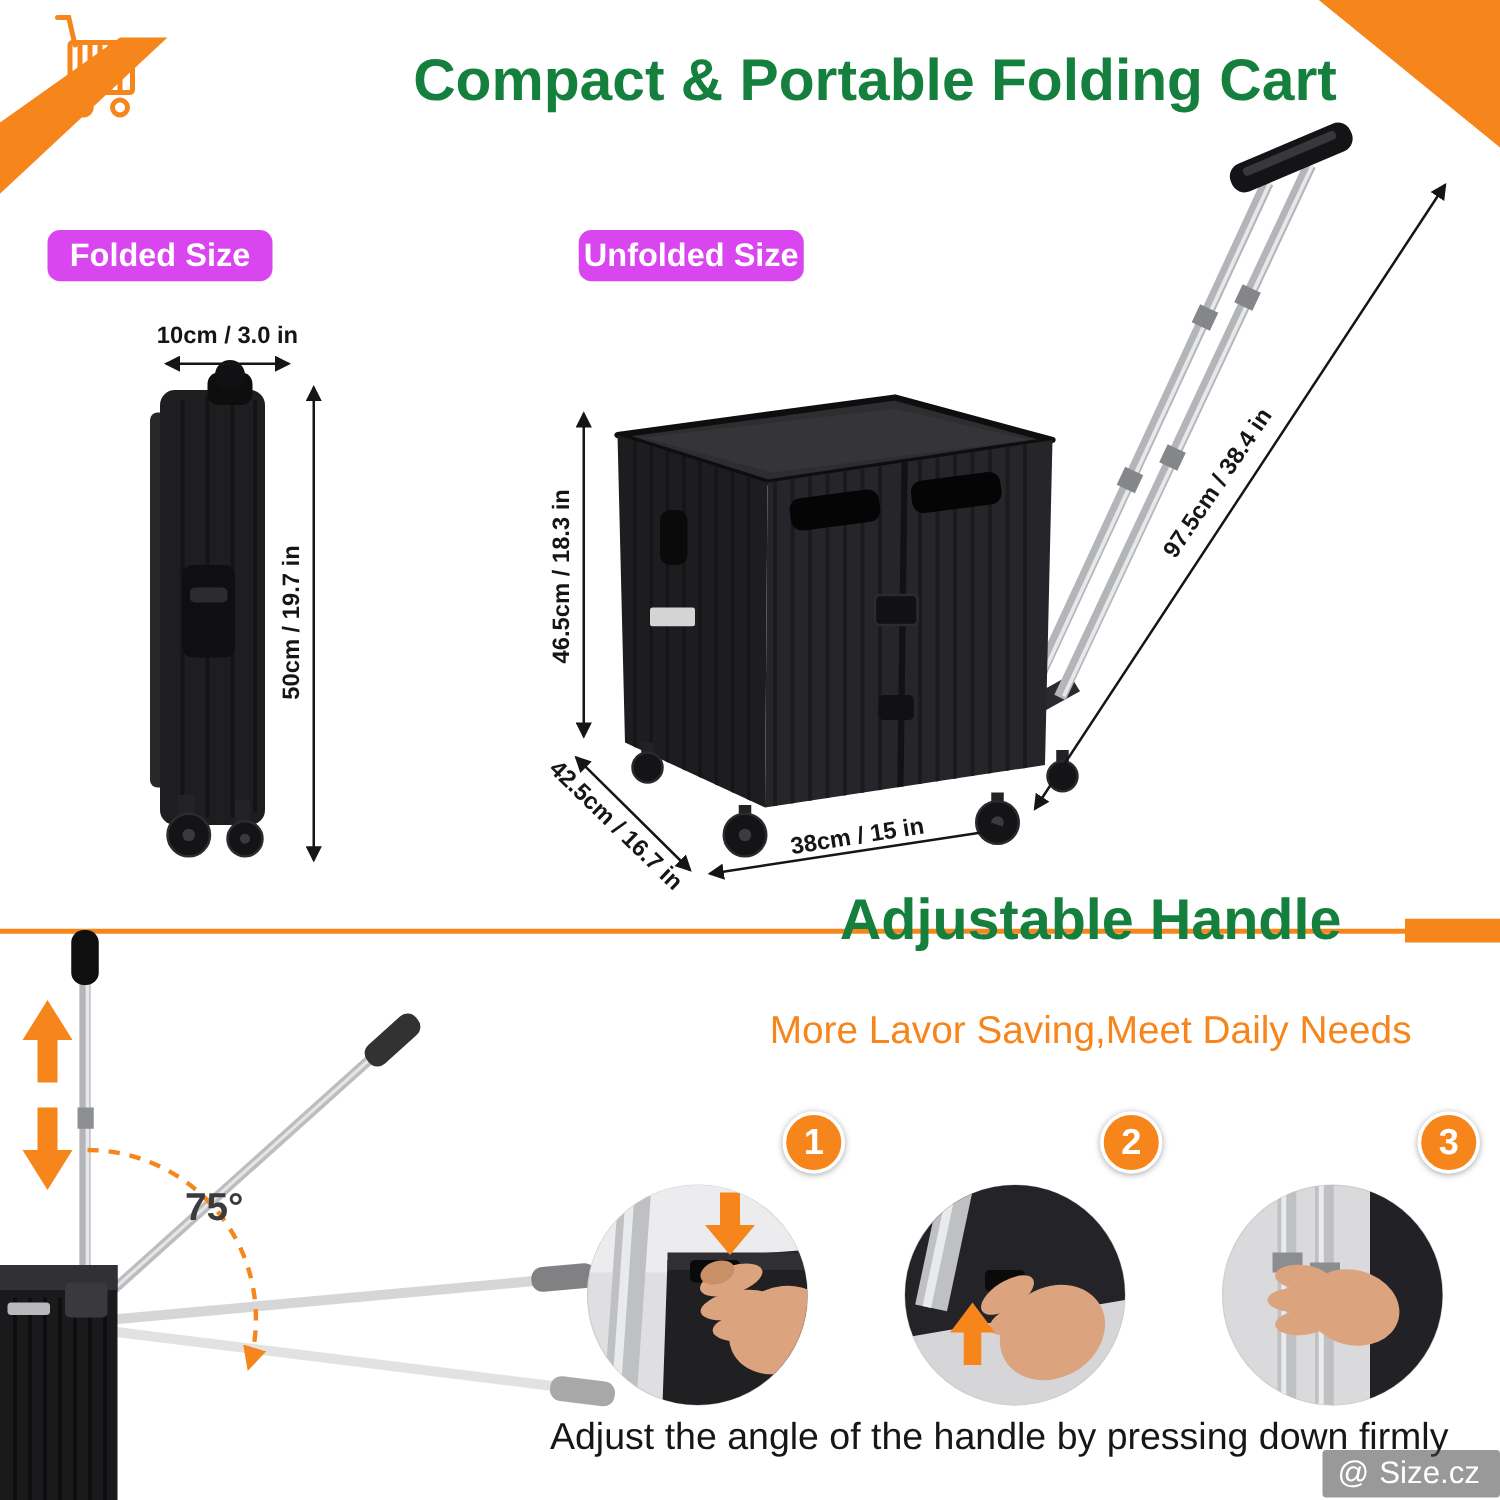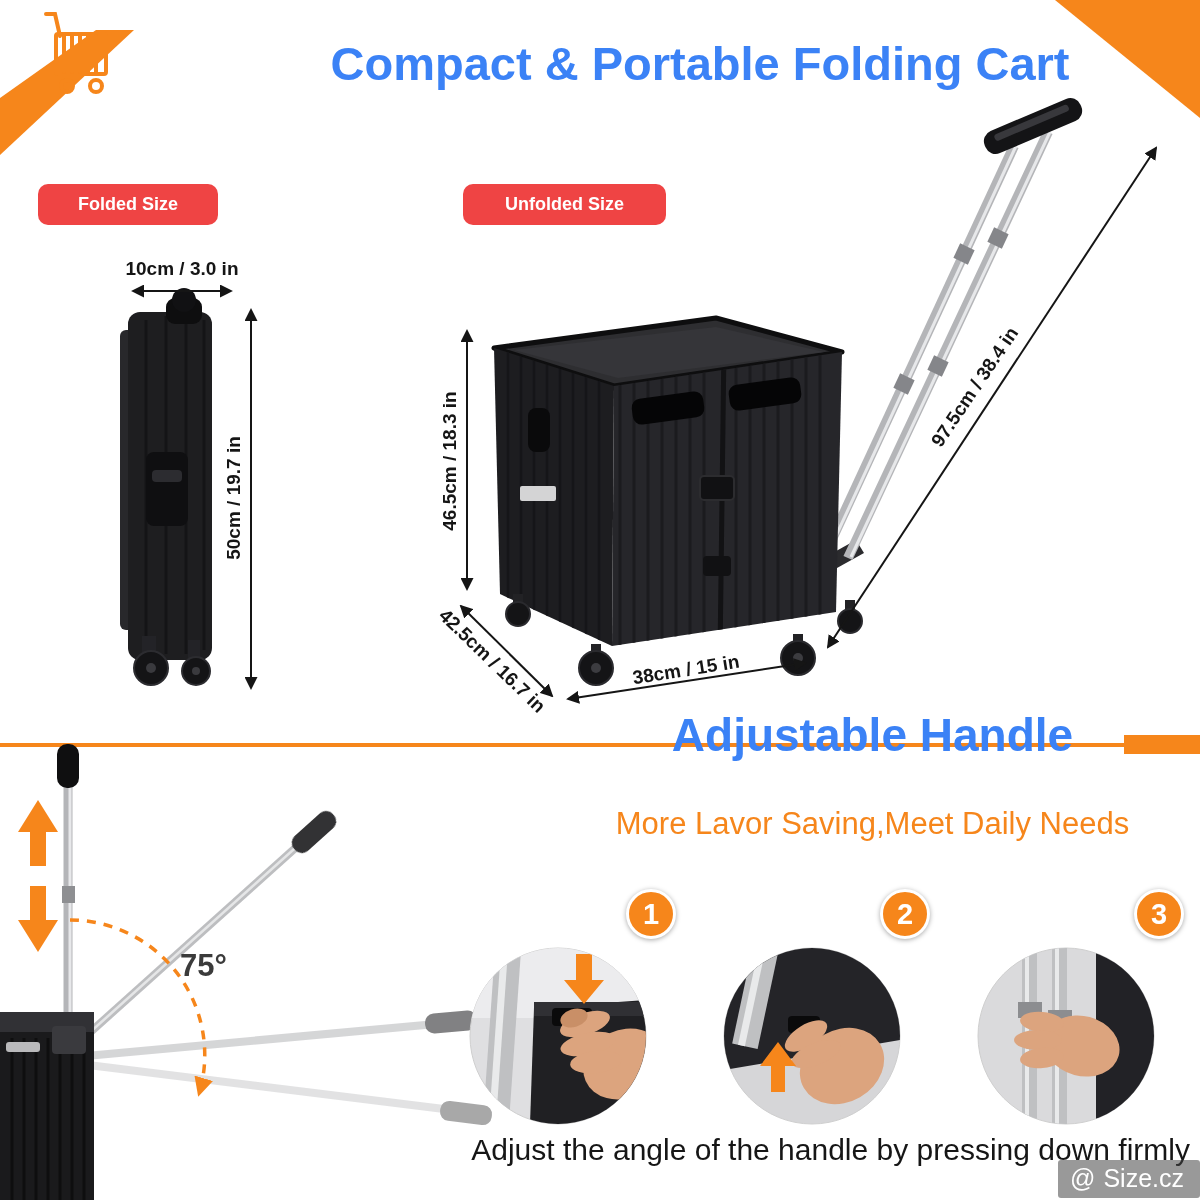--- a/index.html
+++ b/index.html
@@ -1,29 +1,29 @@
 <!DOCTYPE html>
 <html><head>
 <meta charset="utf-8">
 <style>
   * { margin:0; padding:0; box-sizing:border-box; }
   html,body { width:1200px; height:1200px; }
   body { position:relative; background:#ffffff; overflow:hidden;
          font-family:"Liberation Sans", sans-serif; }
   .abs { position:absolute; }
-  .title { color:#3b82f6; font-weight:700; text-align:center; white-space:nowrap; }
-  .badge { background:#ef4444; color:#ffffff; font-weight:700; font-size:18px;
+  .title { color:#15803d; font-weight:700; text-align:center; white-space:nowrap; }
+  .badge { background:#d946ef; color:#ffffff; font-weight:700; font-size:26px;
            text-align:center; border-radius:10px; line-height:41px; height:41px; }
   .dim { font-size:19px; color:#151515; font-weight:600; text-align:center;
          white-space:nowrap; }
   .step-badge { width:50px; height:50px; border-radius:50%; background:#F6861B;
                 border:3px solid #ffffff; color:#ffffff; font-weight:700;
                 font-size:29px; text-align:center; line-height:44px;
                 box-shadow:0 1px 5px rgba(0,0,0,0.35); }
-  .caption { font-size:30px; color:#161616; font-weight:500; text-align:right; }
+  .caption { font-size:30px; color:#161616; font-weight:500; text-align:left; }
   .subtitle { color:#F6861B; font-size:31px; font-weight:400; text-align:center; white-space:nowrap; }
   .angle { font-size:31px; font-weight:700; color:#3b3b3b; }
   .watermark { display:flex; align-items:center; gap:8px;
                background:rgba(70,70,70,0.55); color:#ffffff;
                font-size:25px; padding:4px 16px 5px 12px; border-radius:3px; }
 </style>
 </head>
 <body>
 
 <svg class="abs" style="left:0;top:0" width="1200" height="1200" viewBox="0 0 1200 1200">
@@ -273,39 +273,39 @@
         <ellipse cx="1042" cy="1058" rx="22" ry="10" transform="rotate(-5 1042 1058)"></ellipse>
       </g>
     </g>
   </g>
 </svg>
 
 <div class="abs title" style="left:210px; right:10px; top:36px; font-size:47px;">Compact &amp; Portable Folding Cart</div>
 
 <div class="abs badge" style="left:38px; top:184px; width:180px;">Folded Size</div>
 
-<div class="abs badge" style="left:463px; top:184px; width:203px;">Unfolded Size</div>
+<div class="abs badge" style="left:463px; top:184px; width:180px;">Unfolded Size</div>
 
 <div class="abs dim" style="left:112px; top:258px; width:140px;">10cm / 3.0 in</div>
 
 <div class="abs dim" style="left:159px; top:487px; width:150px; transform:rotate(-90deg);">50cm / 19.7 in</div>
 
 <div class="abs dim" style="left:370px; top:450px; width:160px; transform:rotate(-90deg);">46.5cm / 18.3 in</div>
 
 <div class="abs dim" style="left:412px; top:650px; width:160px; transform:rotate(44deg);">42.5cm / 16.7 in</div>
 
 <div class="abs dim" style="left:621px; top:659px; width:130px; transform:rotate(-9deg);">38cm / 15 in</div>
 
 <div class="abs dim" style="left:890px; top:376px; width:170px; transform:rotate(-56deg);">97.5cm / 38.4 in</div>
 
 <div class="abs title" style="left:545px; right:0; top:708px; font-size:46px;">Adjustable Handle</div>
 
 <div class="abs subtitle" style="left:545px; right:0; top:806px;">More Lavor Saving,Meet Daily Needs</div>
 
-<div class="abs angle" style="left:148px; top:948px;margin-left:32px;">75°</div>
+<div class="abs angle" style="left:148px; top:948px;">75°</div>
 
 <div class="abs step-badge" style="left:626px; top:889px;">1</div>
 <div class="abs step-badge" style="left:880px; top:889px;">2</div>
 <div class="abs step-badge" style="left:1134px; top:889px;">3</div>
 
 <div class="abs caption" style="left:440px; right:10px; top:1133px;">Adjust the angle of the handle by pressing down firmly</div>
 
 <div class="abs watermark" style="right:0; bottom:2px;">
   <span>@</span>
   <span>Size.cz</span>

